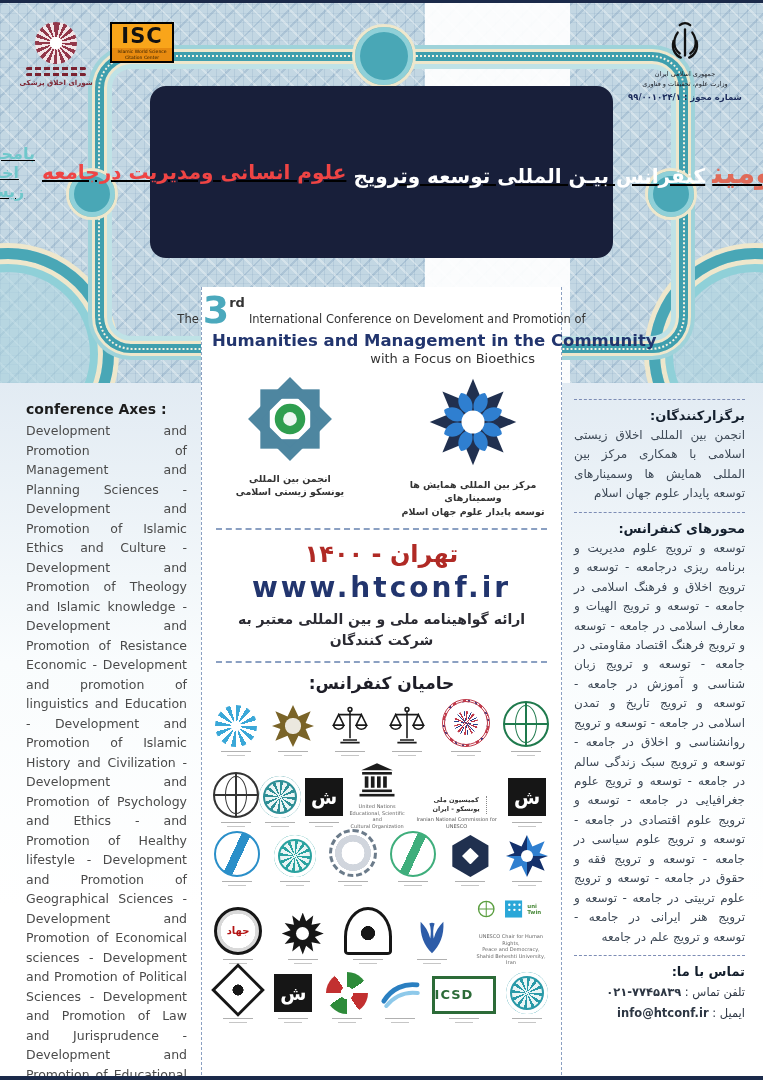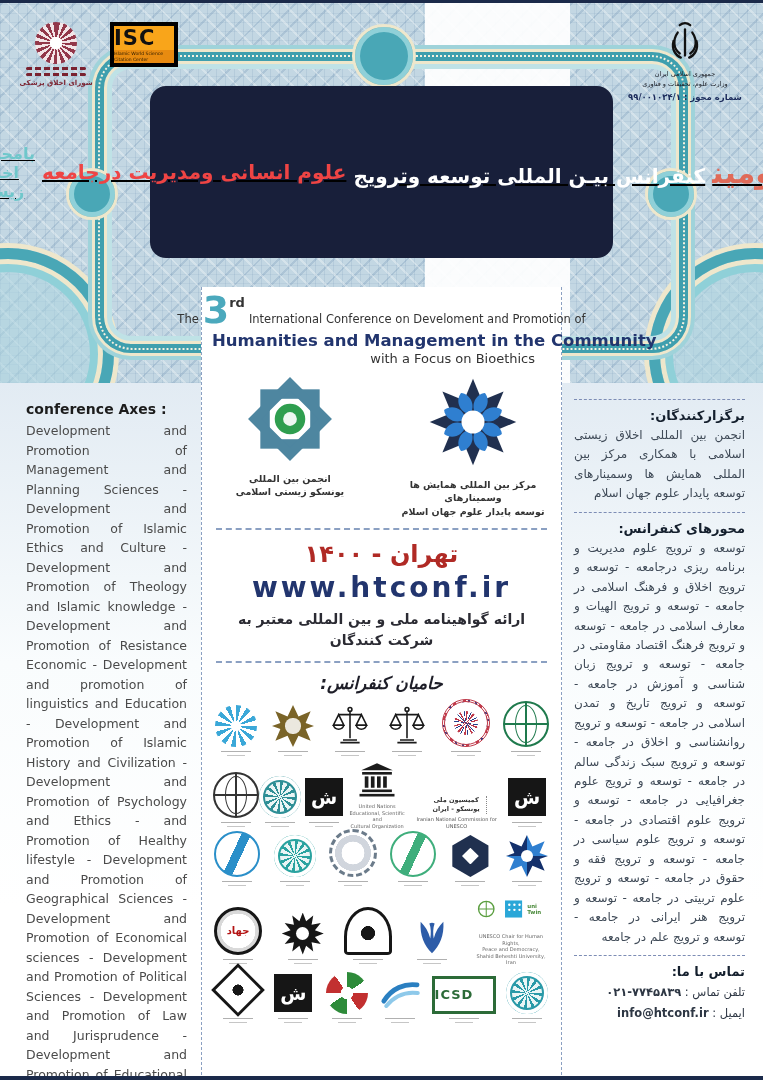--- a/index.html
+++ b/index.html
@@ -37,21 +37,21 @@
   .t1 .hl{font-size:30px;color:var(--title-highlight,#e06a58);margin-left:7px;}
   .t2{font-size:20px;font-weight:bold;color:#ef4444;white-space:nowrap;}
   .t3{font-size:16px;font-weight:bold;color:var(--subtitle,#6fc7cb);}
 
   .tl-logos{position:absolute;left:18px;top:22px;z-index:6;display:flex;gap:16px;align-items:flex-start;}
   .council{width:76px;text-align:center;}
   .tl-flower{width:42px;height:42px;margin:0 auto;border-radius:50%;
     background:radial-gradient(circle,#fff 0 6px,transparent 6.5px),repeating-conic-gradient(#93374a 0 11deg,#f3e4e7 11deg 22deg);}
   .sqline{height:3px;margin:3px 8px 0;background:repeating-linear-gradient(90deg,#7a2230 0 6px,transparent 6px 9px);border-radius:2px;}
   .council-cap{margin-top:3px;font-size:7px;font-weight:bold;color:#7a2230;}
-  .isc-box{width:60px;border:4px solid #000000;background:#f9a51a;text-align:left;}
+  .isc-box{width:60px;border:2px solid #000000;background:#f9a51a;text-align:center;}
   .isc-label{font-size:21px;font-weight:900;color:#111;line-height:1.15;letter-spacing:1px;}
   .isc-cap{font-size:4.5px;color:#2a1a00;background:#e88b10;padding:1px 0;line-height:1.2;}
 
   .tr-block{position:absolute;right:14px;top:20px;z-index:6;width:128px;text-align:center;direction:rtl;}
   .gov-line{font-size:6.5px;color:#20242c;line-height:1.5;}
   .license{margin-top:2px;font-size:8.5px;font-weight:bold;color:#1a2a5a;}
 
   
   .col-left{position:absolute;left:0;top:383px;width:201px;height:697px;box-sizing:border-box;
     padding:18px 14px 0 26px;background:linear-gradient(180deg,#e2ebf3,#f9fcfd 40%,#fff 75%);z-index:6;}
@@ -68,21 +68,21 @@
   .eng-l3{margin-top:1px;font-size:13px;color:#333;text-align:right;padding-right:16px;}
 
   .orgrow{margin-top:10px;display:flex;justify-content:center;gap:28px;}
   .orgblock{width:155px;text-align:center;}
   .org-cap{margin-top:6px;font-size:9.5px;font-weight:bold;color:#333;line-height:1.4;white-space:pre-line;direction:rtl;}
 
   .dash{border:none;border-top:2px dashed var(--dashed,#8ba0c2);margin:10px 4px;}
   .city{text-align:center;font-size:24px;font-weight:bold;color:var(--accent-red,#b02a25);direction:rtl;}
   .site{text-align:center;font-size:28px;font-weight:bold;color:var(--navy,#22356e);letter-spacing:3px;margin-top:3px;}
   .cert{text-align:center;font-size:14px;font-weight:bold;color:#2b2b33;line-height:1.5;margin-top:5px;white-space:pre-line;direction:rtl;}
-  .sp-h{text-align:center;font-size:17px;font-weight:bold;color:#1e1e28;direction:rtl;margin:4px 0 6px;font-style:italic;}
+  .sp-h{text-align:center;font-size:17px;font-weight:bold;color:#1e1e28;direction:rtl;margin:4px 0 6px;}
 
   .sp-grid{display:flex;flex-direction:column;gap:0;}
   .sp-row{display:flex;justify-content:space-between;align-items:flex-end;padding:0 2px;}
   .sp{display:flex;flex-direction:column;align-items:center;min-width:44px;}
   .glyph{width:42px;height:42px;position:relative;display:flex;align-items:center;justify-content:center;}
   .glyph svg{width:100%;height:100%;}
   .cap{margin-top:3px;font-size:5px;color:#666;text-align:center;line-height:1.3;white-space:pre-line;max-width:76px;}
   .cap-empty{width:30px;height:6px;border-top:1px solid #b0b0b0;position:relative;margin-top:4px;}
   .cap-empty::after{content:"";position:absolute;left:6px;top:3px;width:18px;border-top:1px solid #c6c6c6;}
   .lbl{position:absolute;inset:0;display:flex;align-items:center;justify-content:center;font-weight:900;}

